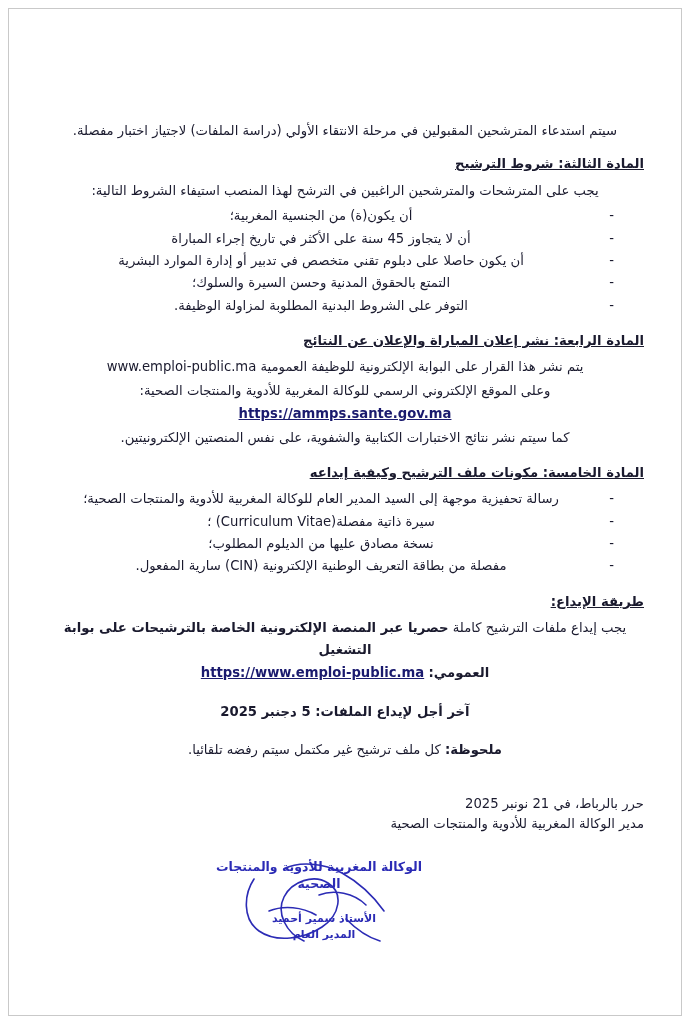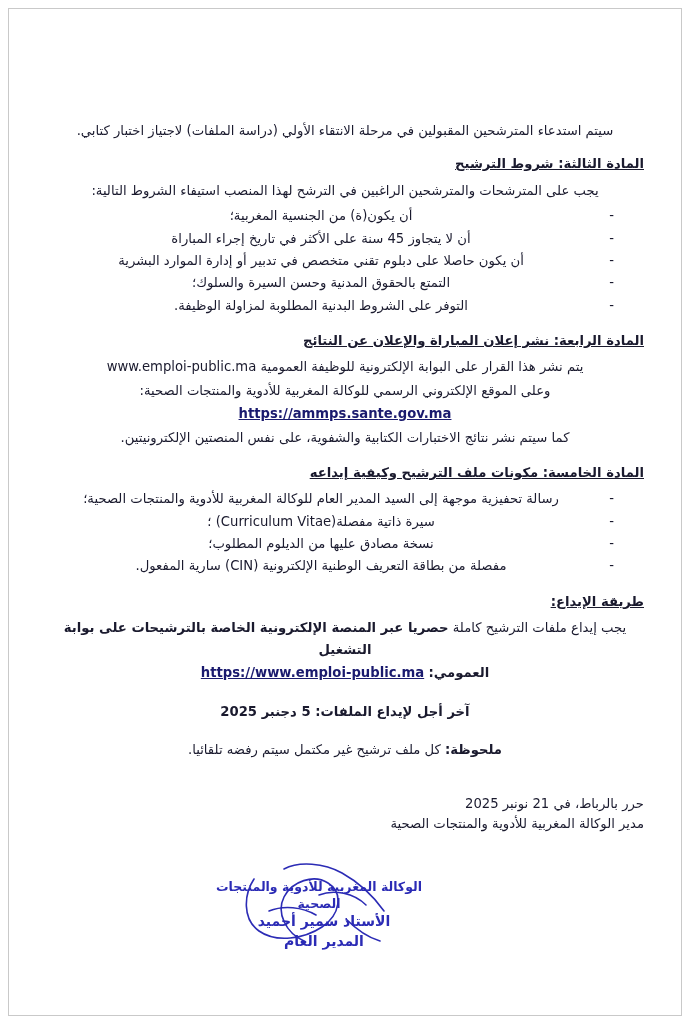--- a/index.html
+++ b/index.html
@@ -102,60 +102,60 @@
     line-height: 1.55;
   }
   .stamp-area {
     position: relative;
     height: 130px;
     margin-top: 14px;
   }
   .stamp-text {
     position: absolute;
     right: 195px;
-    top: 30px;
+    top: 10px;
     width: 260px;
     color: #2b2bb5;
     font-weight: bold;
     font-size: 12.5px;
     line-height: 1.35;
     text-align: center;
   }
   .stamp-text .line2 {
     display: block;
   }
   .stamp-sub {
     position: absolute;
     right: 225px;
     top: 62px;
     width: 190px;
     color: #2b2bb5;
     font-weight: bold;
-    font-size: 14px;
+    font-size: 11px;
     line-height: 1.45;
     text-align: center;
   }
   .signature-svg {
     position: absolute;
     right: 210px;
     top: 0;
   }
   .tiny-note {
     margin-top: 10px;
   }
 </style>
 </head>
 <body>
 
 <div class="page">
   <div class="border-frame"></div>
 
   <div class="content">
 
-    <p class="para center">سيتم استدعاء المترشحين المقبولين في مرحلة الانتقاء الأولي (دراسة الملفات) لاجتياز اختبار كتابي.</p>
+    <p class="para center">سيتم استدعاء المترشحين المقبولين في مرحلة الانتقاء الأولي (دراسة الملفات) لاجتياز اختبار مفصلة.</p>
 
     <div class="section">
       <div class="heading heading-underline">المادة الثالثة: شروط الترشيح</div>
       <div class="lead center">يجب على المترشحات والمترشحين الراغبين في الترشح لهذا المنصب استيفاء الشروط التالية:</div>
       <ul class="dashlist">
         <li>أن يكون(ة) من الجنسية المغربية؛</li>
         <li>أن لا يتجاوز 45 سنة على الأكثر في تاريخ إجراء المباراة</li>
         <li>أن يكون حاصلا على دبلوم تقني متخصص في تدبير أو إدارة الموارد البشرية</li>
         <li>التمتع بالحقوق المدنية وحسن السيرة والسلوك؛</li>
         <li>التوفر على الشروط البدنية المطلوبة لمزاولة الوظيفة.</li>

